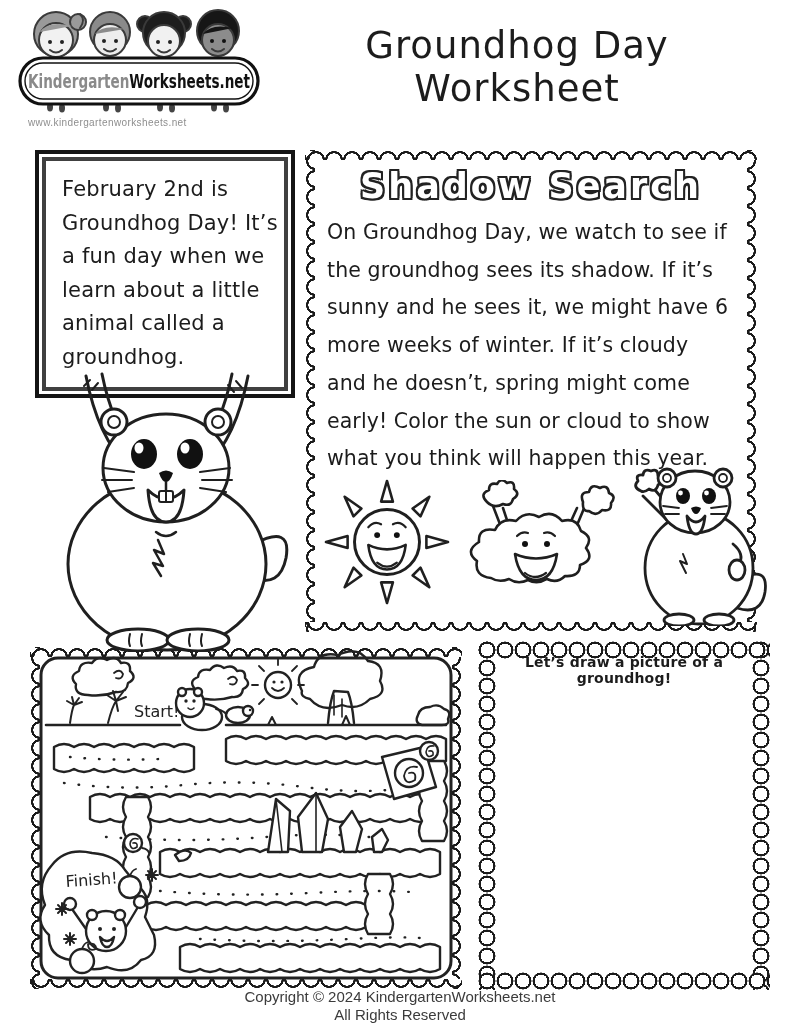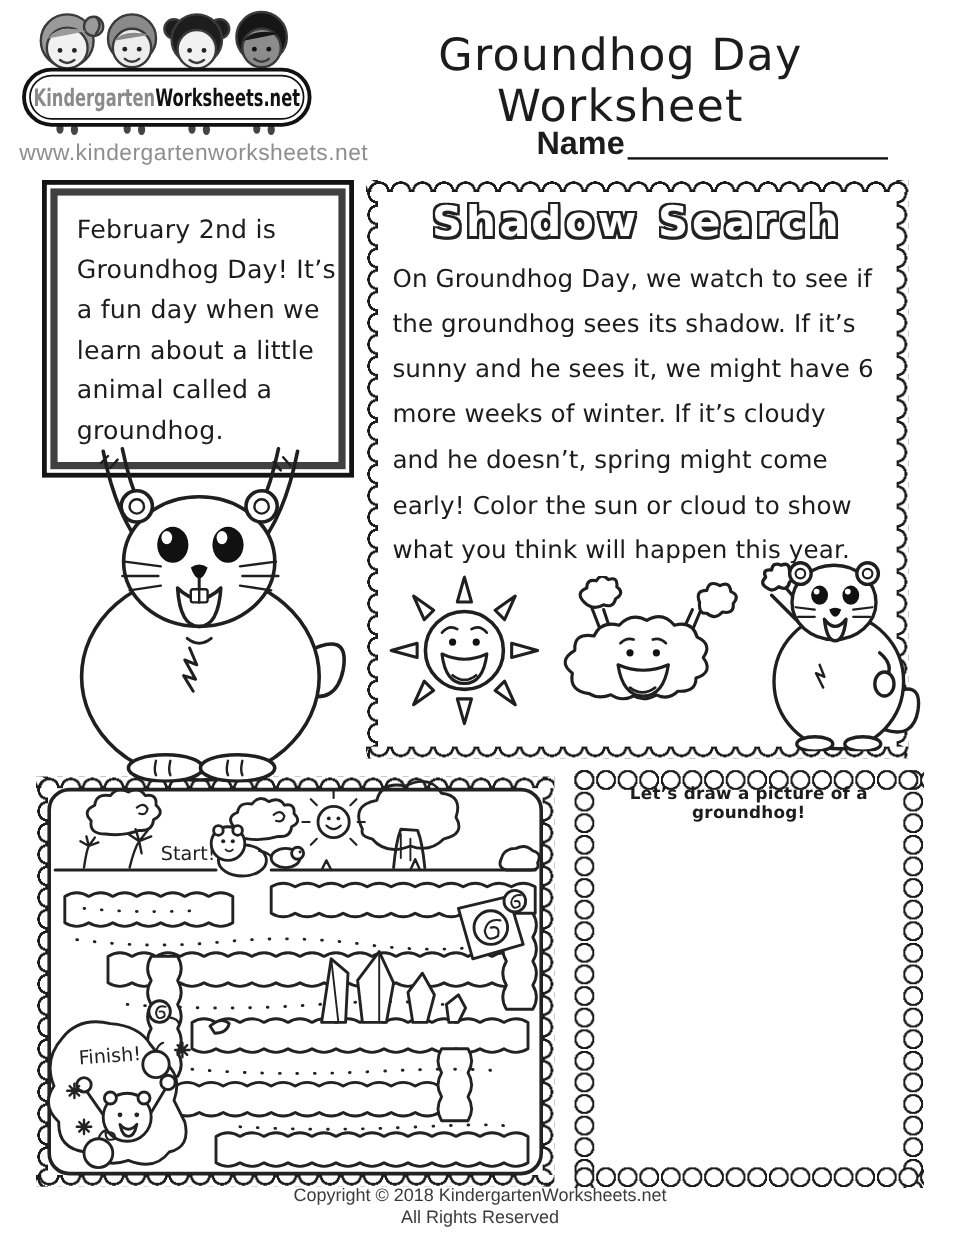--- a/index.html
+++ b/index.html
@@ -3,31 +3,31 @@
 <meta charset="utf-8">
 <style>
   html,body{margin:0;padding:0;background:#e8e8e8;}
   .page{
     position:relative;width:800px;height:1035px;background:#ffffff;
     margin:0 auto;overflow:hidden;
     font-family:"DejaVu Sans",sans-serif;color:#1c1c1c;
   }
   
   .logo-svg{position:absolute;left:16px;top:6px;width:246px;height:112px;}
-  .site-url{position:absolute;left:16px;top:117px;font-family:"Liberation Sans",sans-serif;
-    font-size:19px;color:#8e8e8e;letter-spacing:.4px;}
+  .site-url{position:absolute;left:28px;top:117px;font-family:"Liberation Sans",sans-serif;
+    font-size:10px;color:#8e8e8e;letter-spacing:.4px;}
   .page-title{position:absolute;left:280px;top:24px;width:474px;text-align:center;
     font-size:37px;letter-spacing:1px;font-weight:500;}
   .name-row{position:absolute;left:447px;top:101px;width:293px;display:flex;align-items:flex-end;}
   .name-label{font-family:"Liberation Sans",sans-serif;font-size:27px;font-weight:600;line-height:1;}
   .name-line{flex:1;border-bottom:2.5px solid #141414;height:30px;margin-left:2px;}
   
   .sign-box{position:absolute;left:35px;top:150px;width:252px;height:240px;
     border:4px solid #141414;background:#fff;z-index:1;}
-  .sign-inner{position:absolute;inset:3px;border:6px solid #404040;padding:12px 1px 0 16px;
+  .sign-inner{position:absolute;inset:3px;border:4px solid #404040;padding:12px 1px 0 16px;
     font-size:21px;line-height:1.6;letter-spacing:.2px;}
   .big-groundhog{position:absolute;left:40px;top:372px;width:254px;height:280px;z-index:2;}
   
   .scallop{
     background-color:#fff;
     background-image:
       radial-gradient(circle at 9px 10px, #fff 6.6px, #1b1b1b 6.7px, #1b1b1b 8.8px, rgba(0,0,0,0) 9px),
       radial-gradient(circle at 9px 0px,  #fff 6.6px, #1b1b1b 6.7px, #1b1b1b 8.8px, rgba(0,0,0,0) 9px),
       radial-gradient(circle at 10px 9px, #fff 6.6px, #1b1b1b 6.7px, #1b1b1b 8.8px, rgba(0,0,0,0) 9px),
       radial-gradient(circle at 0px 9px,  #fff 6.6px, #1b1b1b 6.7px, #1b1b1b 8.8px, rgba(0,0,0,0) 9px);
@@ -134,24 +134,20 @@
       <rect x="9" y="57" width="228" height="36" rx="18" fill="none" stroke="#111" stroke-width="1.4"></rect>
       <text x="123" y="82" text-anchor="middle" font-size="20" font-weight="bold" textLength="222" lengthAdjust="spacingAndGlyphs" font-family="DejaVu Sans, sans-serif">
         <tspan fill="#8a8a8a">Kindergarten</tspan><tspan fill="#111">Worksheets.net</tspan>
       </text>
     </g>
   </svg>
   <div class="site-url">www.kindergartenworksheets.net</div>
 
   <div class="page-title">Groundhog Day Worksheet</div>
 
-  <div class="name-row">
-    <span class="name-label">Name</span>
-    <span class="name-line"></span>
-  </div>
 
   <div class="sign-box">
     <div class="sign-inner">February 2nd is Groundhog Day! It’s a fun day when we learn about a little animal called a groundhog.</div>
   </div>
 
   <svg class="big-groundhog" viewBox="0 0 254 280">
     <g fill="#fff" stroke="#1f1f1f" stroke-width="3" stroke-linecap="round" stroke-linejoin="round">
 
       <path d="M46,4 Q58,66 88,94" fill="none"></path>
       <path d="M62,2 Q72,52 96,82" fill="none"></path>
@@ -365,17 +361,17 @@
       <text x="36" y="240" font-size="16" fill="#222" transform="rotate(-4 36 240)" font-family="DejaVu Sans, sans-serif">Finish!</text>
     </svg>
   </div>
 
   <div class="draw-box beads">
     <div class="draw-prompt">Let’s draw a picture of a groundhog!</div>
     <div class="draw-area"></div>
   </div>
 
   <div class="footer">
-    <div class="l1">Copyright © 2018 KindergartenWorksheets.net</div>
+    <div class="l1">Copyright © 2024 KindergartenWorksheets.net</div>
     <div class="l2">All Rights Reserved</div>
   </div>
 
 </div>
 
 </body></html>

